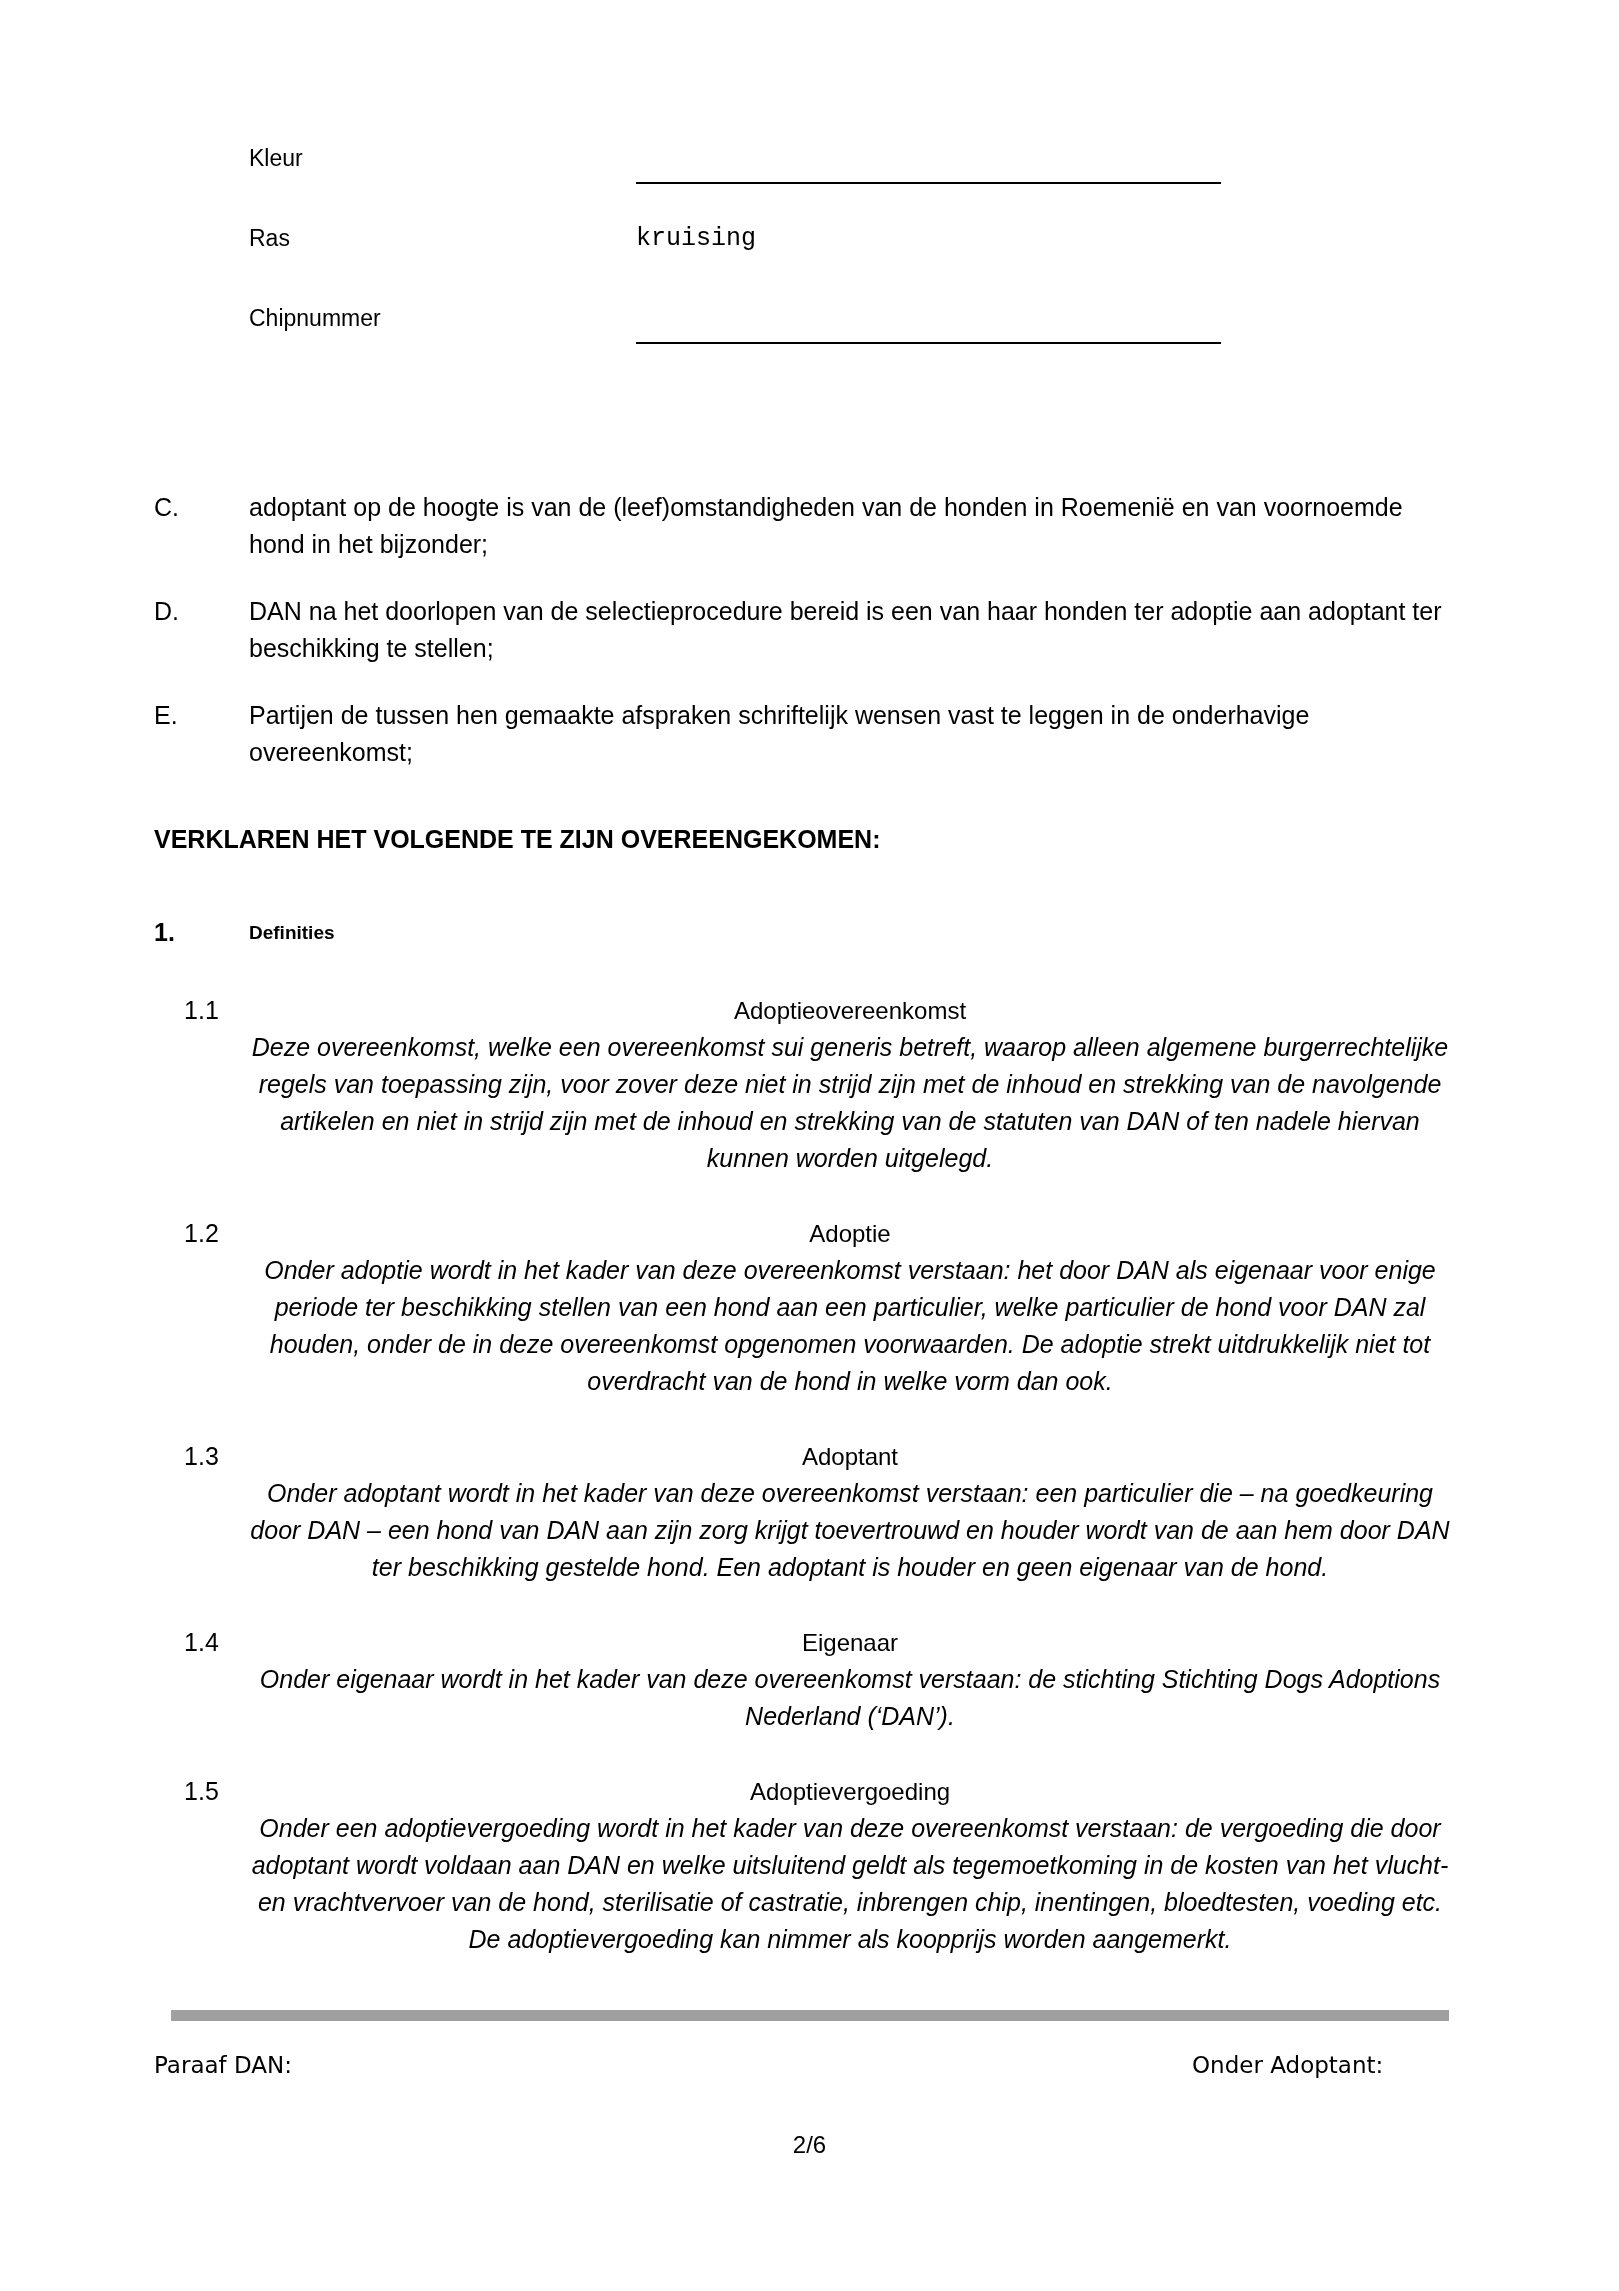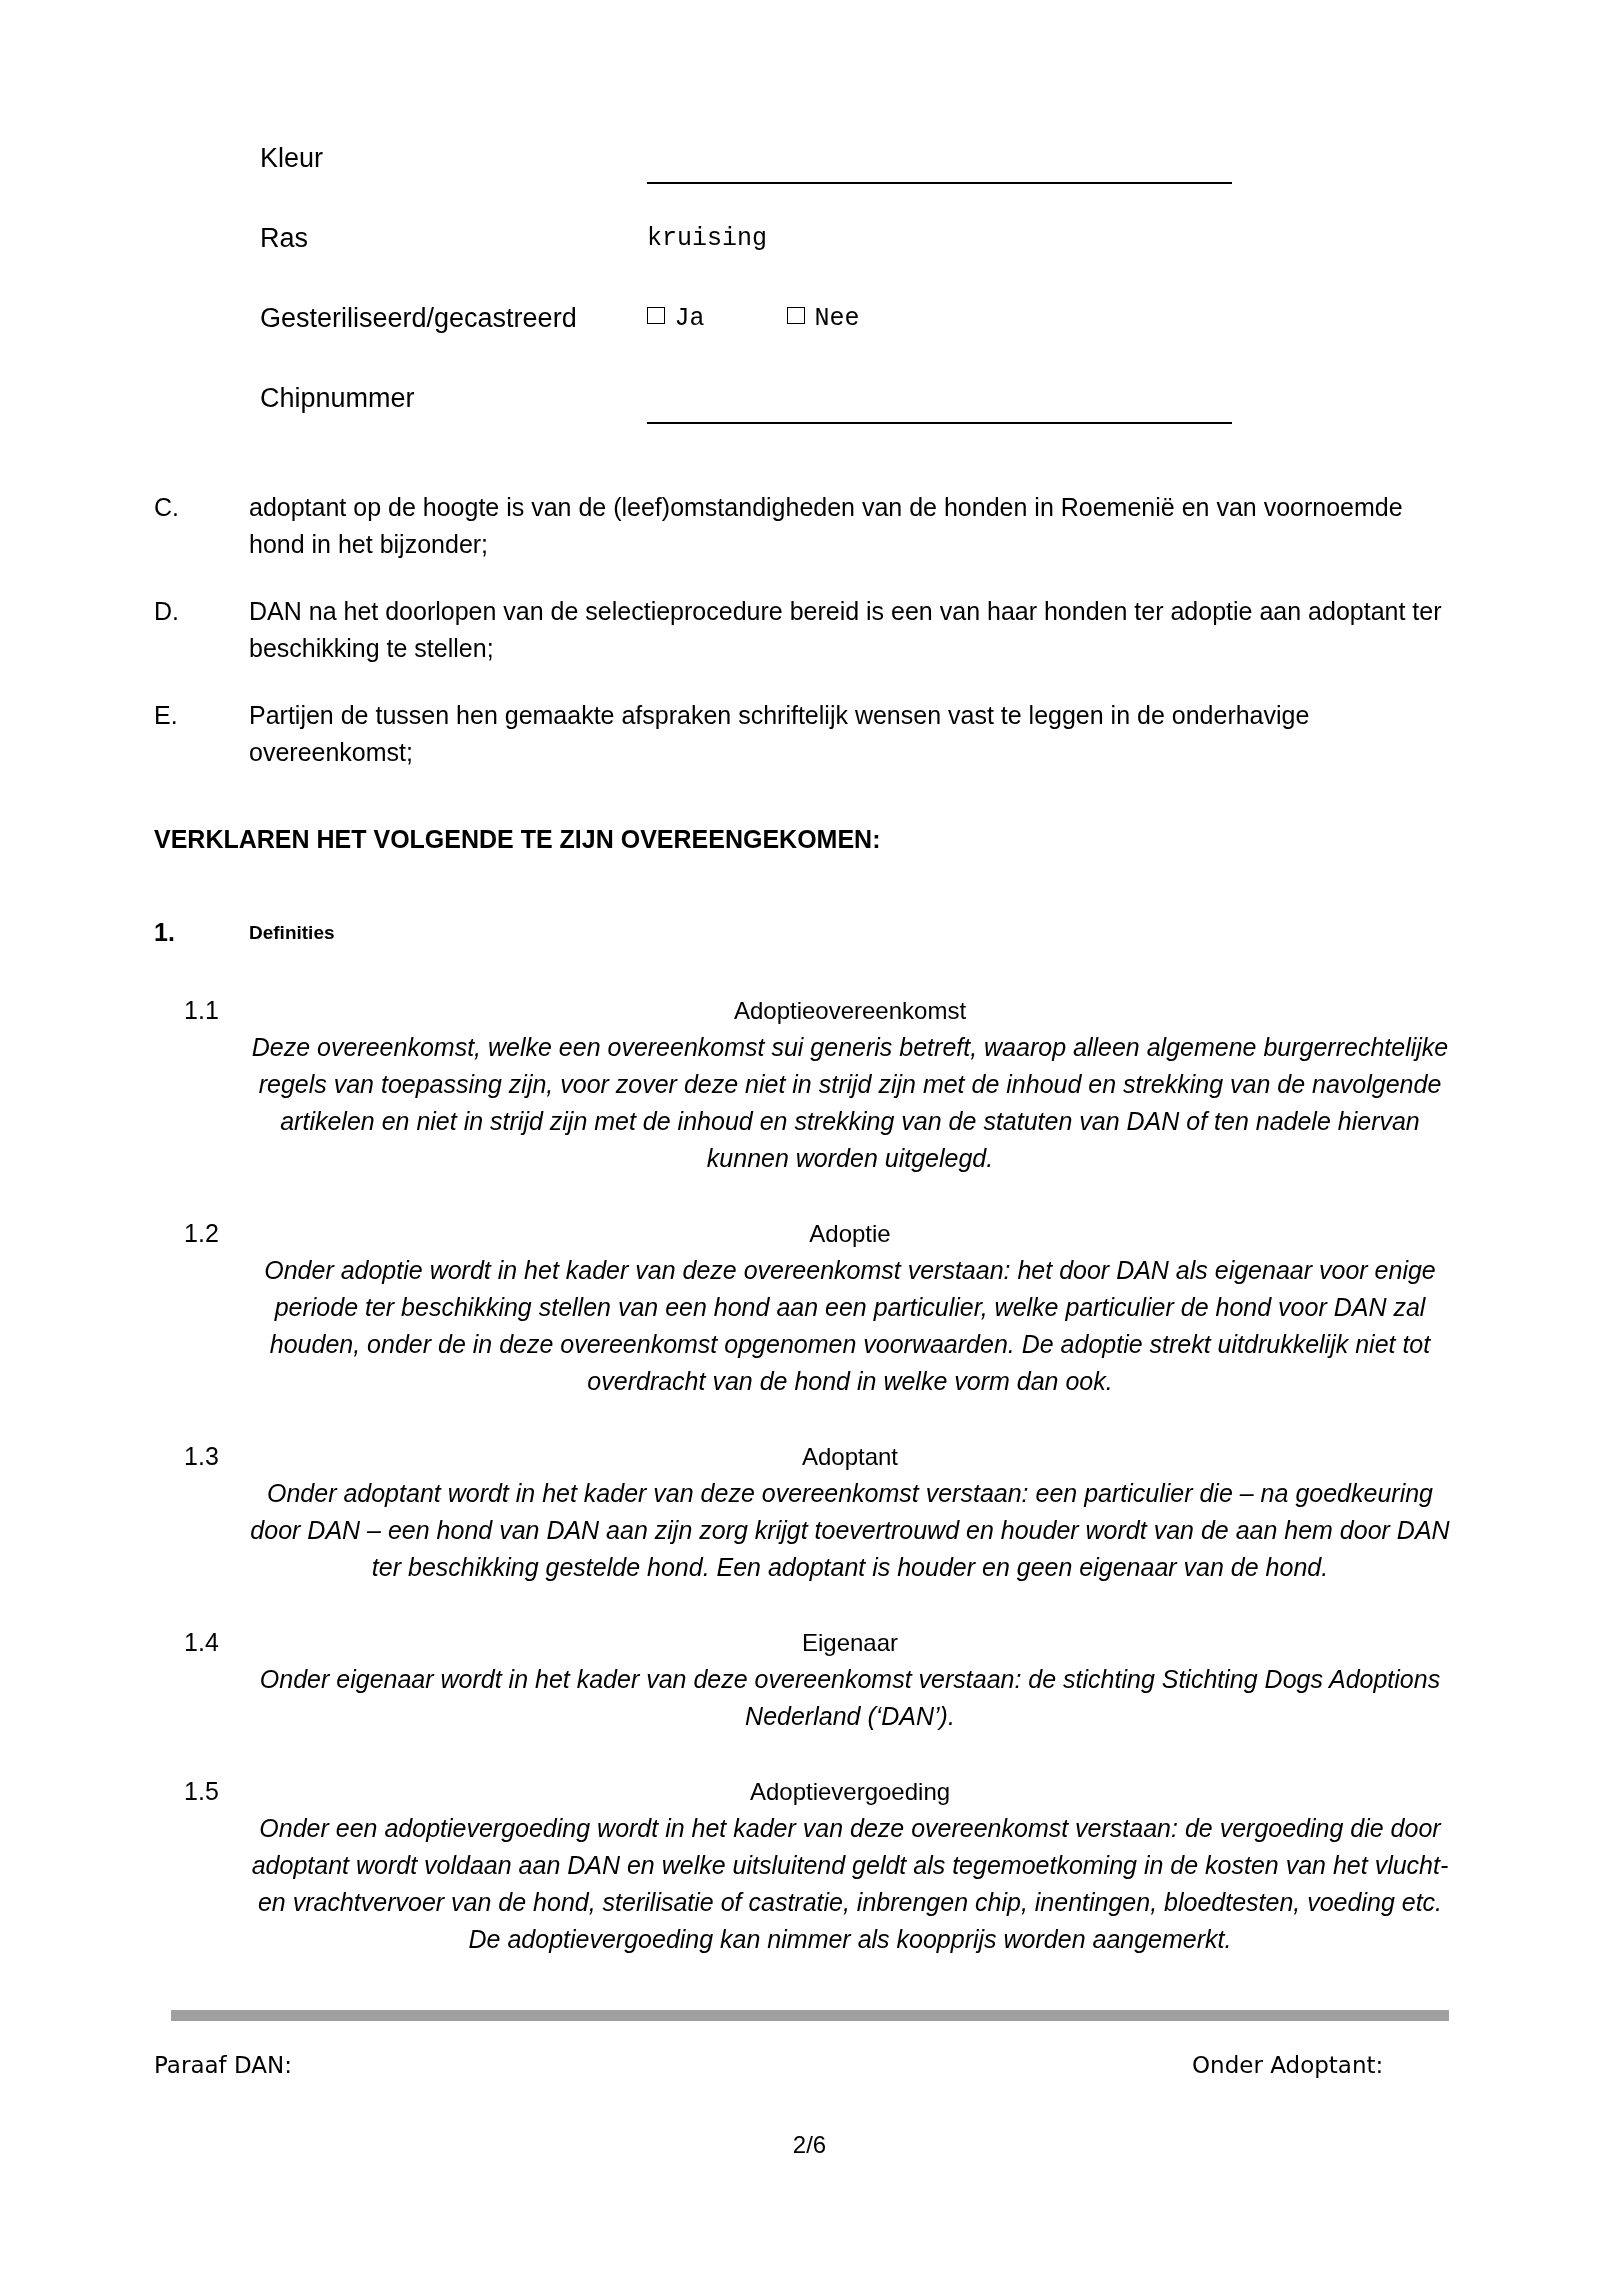--- a/index.html
+++ b/index.html
@@ -26,24 +26,23 @@
     width: 1142px;
   }
   .form-row {
     display: flex;
     align-items: flex-start;
     height: 51px;
     margin-bottom: 29px;
   }
   .form-label {
     width: 387px;
-    font-size: 27px;
+    font-size: 23px;
     line-height: 33px;
     white-space: nowrap;
-    margin-left: 11px;
   }
   .form-value {
     font-size: 25px;
     line-height: 33px;
     position: relative;
     flex: 1;
     font-family: Liberation Mono, monospace;
   }
   .rule {
     position: absolute;
@@ -196,31 +195,20 @@
         <span></span>
         <span class="rule"></span>
       </div>
     </div>
 
     <div class="form-row">
       <div class="form-label">Ras</div>
       <div class="form-value">kruising</div>
     </div>
 
-    <div class="form-row">
-      <div class="form-label">Gesteriliseerd/gecastreerd</div>
-      <div class="form-value">
-        <span class="opt opt-ja">
-          <span class="opt-box"></span><span>Ja</span>
-        </span>
-        <span class="opt">
-          <span class="opt-box"></span><span>Nee</span>
-        </span>
-      </div>
-    </div>
 
     <div class="form-row">
       <div class="form-label">Chipnummer</div>
       <div class="form-value">
         <span></span>
         <span class="rule"></span>
       </div>
     </div>
 
   </div>

